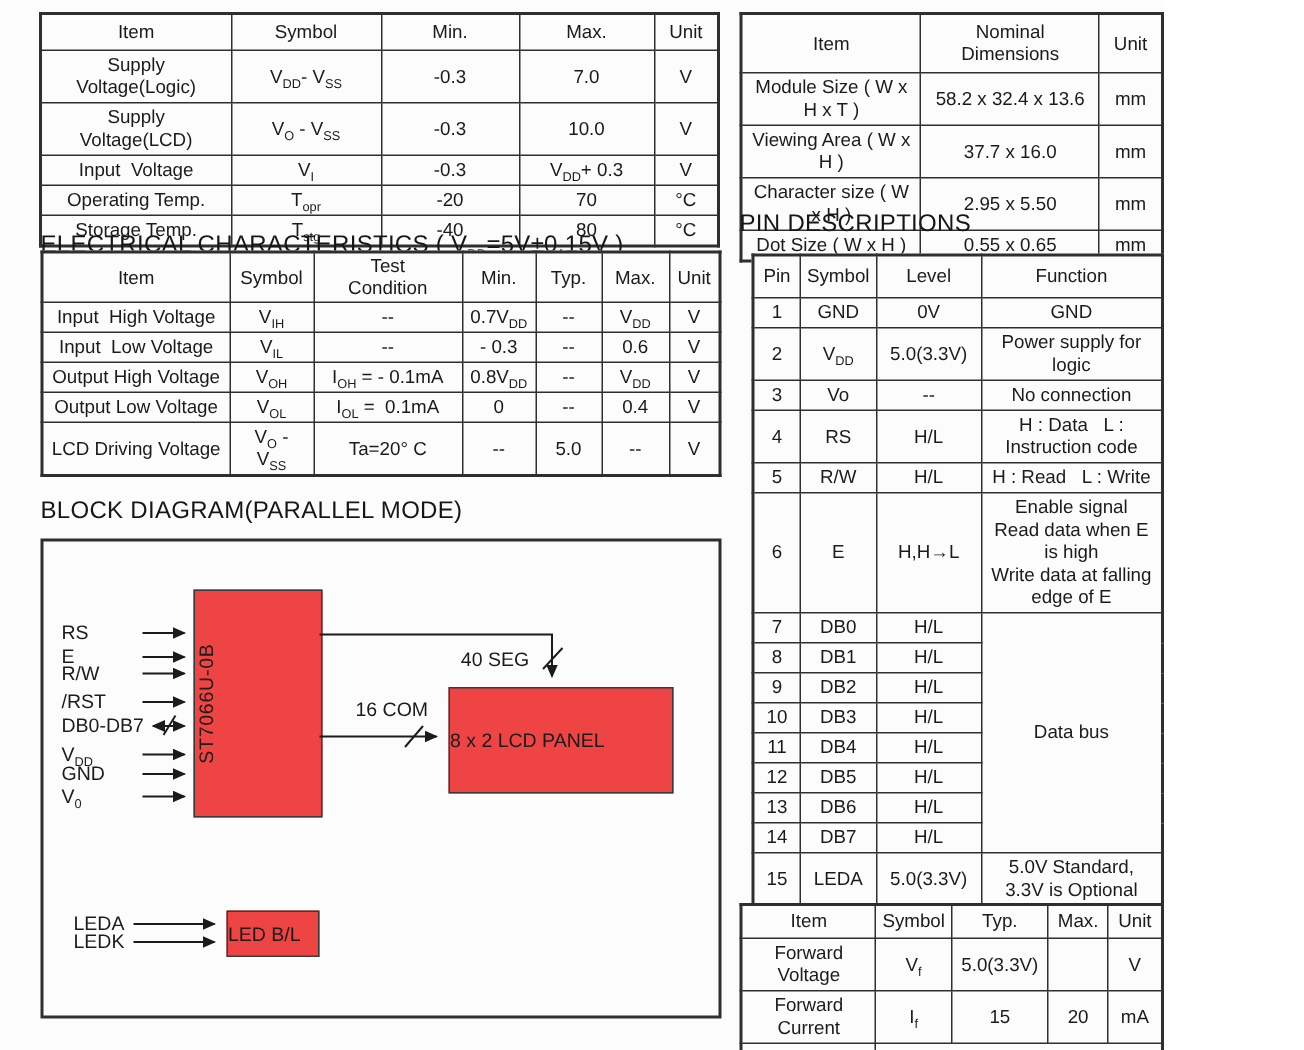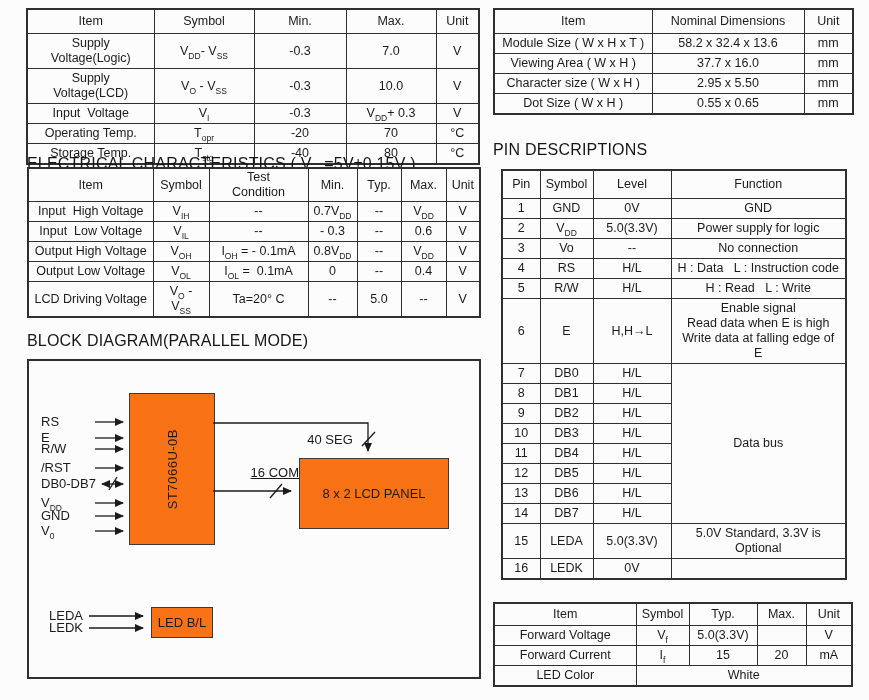--- a/index.html
+++ b/index.html
@@ -1,17 +1,17 @@
 <!DOCTYPE html>
 <html><head>
 <meta charset="utf-8">
 <style>
   html,body { margin:0; padding:0; background:#ffffff; }
   .page {
-    position:relative; width:869px; height:700px;
+    position:relative; width:776px; height:700px;
     background:#fcfcfc; color:#1b1b1b;
     font-family:"Liberation Sans", sans-serif;
     overflow:hidden;
   }
   table.spec {
     position:absolute; border-collapse:collapse; table-layout:fixed;
     border:2px solid #2f2f2f; background:#fcfcfc;
   }
   table.spec th, table.spec td {
     border:1px solid #2f2f2f;
@@ -29,22 +29,22 @@
   .heading {
     position:absolute; font-size:16px; letter-spacing:0.2px;
     white-space:nowrap; color:#161616;
   }
   .diagram {
     position:absolute; left:27px; top:359px; width:450px; height:316px;
     border:2px solid #2f2f2f; background:#fcfcfc;
   }
   .dg-label { position:absolute; font-size:13px; line-height:18px; white-space:nowrap; }
   .dg-box {
-    position:absolute; border:1.5px solid #3a3a3a; background:#f97316;
-    display:flex; align-items:center; justify-content:center;
+    position:absolute; border:1.5px solid #3a3a3a; background:#ef4444;
+    display:flex; align-items:center; justify-content:flex-start;
     font-size:13px; text-align:center;
   }
   .vert-text { writing-mode:vertical-rl; transform:rotate(180deg); letter-spacing:0.5px; }
   svg.overlay { position:absolute; left:0; top:0; }
 </style>
 </head>
 <body>
 
 <div class="page">
 
@@ -328,21 +328,21 @@
     <div class="dg-label" style="left:12px; top:52px;">RS</div>
     <div class="dg-label" style="left:12px; top:68px;">E</div>
     <div class="dg-label" style="left:12px; top:79px;">R/W</div>
     <div class="dg-label" style="left:12px; top:98px;">/RST</div>
     <div class="dg-label" style="left:12px; top:114px;">DB0-DB7</div>
     <div class="dg-label" style="left:12px; top:133px;">V<sub>DD</sub></div>
     <div class="dg-label" style="left:12px; top:146px;">GND</div>
     <div class="dg-label" style="left:12px; top:161px;">V<sub>0</sub></div>
 
     <div class="dg-label" style="left:270px; top:70px; width:62px; text-align:center;">40 SEG</div>
-    <div class="dg-label" style="left:208px; top:103px; width:62px; text-align:right;text-decoration:underline;">16 COM</div>
+    <div class="dg-label" style="left:208px; top:103px; width:62px; text-align:left;">16 COM</div>
 
     <div class="dg-label" style="left:20px; top:246px;">LEDA</div>
     <div class="dg-label" style="left:20px; top:258px;">LEDK</div>
 
     <div class="dg-box" style="left:100px; top:32px; width:84px; height:150px;">
       <span class="vert-text">ST7066U-0B</span>
     </div>
     <div class="dg-box" style="left:270px; top:97px; width:148px; height:69px;">
       <span>8 x 2 LCD PANEL</span>
     </div>

